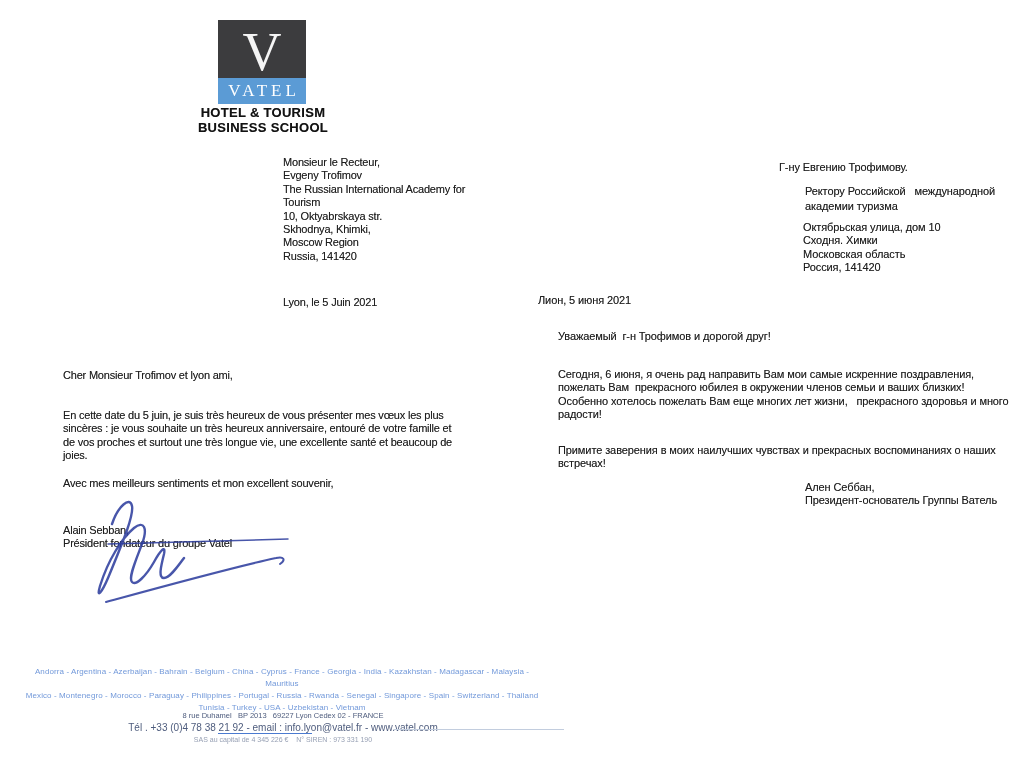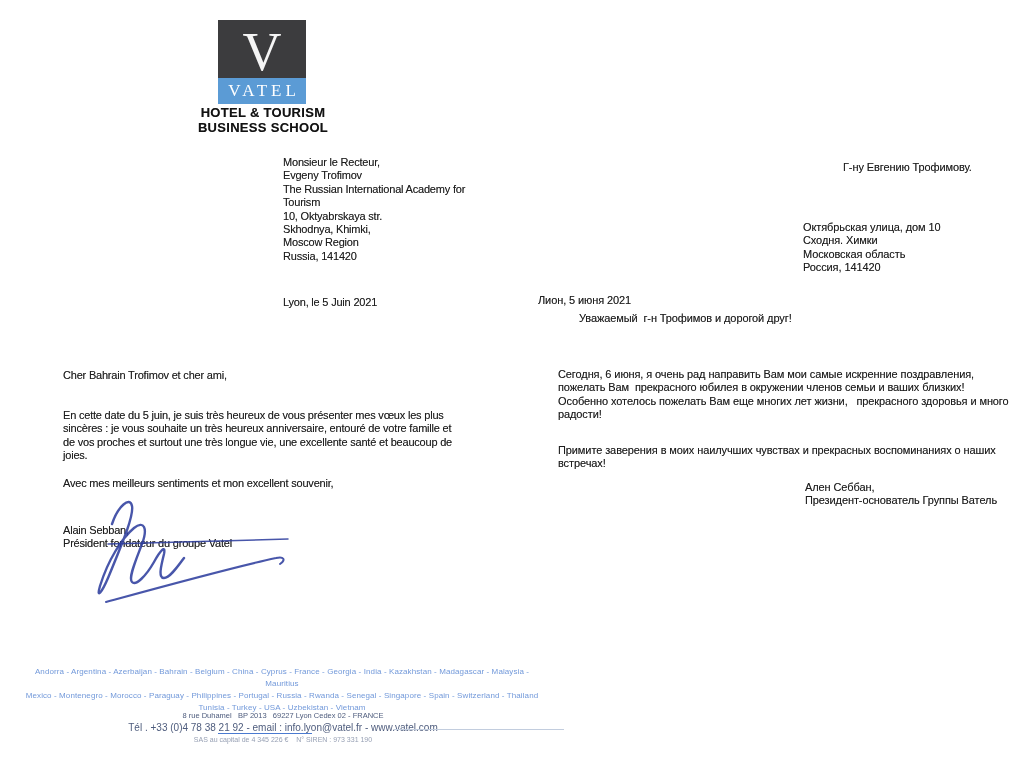--- a/index.html
+++ b/index.html
@@ -52,44 +52,46 @@
 
   <div class="abs body-txt scan" style="left:283px;top:156px;">Monsieur le Recteur,
 Evgeny Trofimov
 The Russian International Academy for
 Tourism
 10, Oktyabrskaya str.
 Skhodnya, Khimki,
 Moscow Region
 Russia, 141420</div>
   <div class="abs body-txt scan" style="left:283px;top:296px;">Lyon, le 5 Juin 2021</div>
-  <div class="abs body-txt scan" style="left:63px;top:369px;">Cher Bahrain Trofimov et cher ami,</div>
+  <div class="abs body-txt scan" style="left:63px;top:369px;">Cher Monsieur Trofimov et lyon ami,</div>
   <div class="abs body-txt scan" style="left:63px;top:409px;">En cette date du 5 juin, je suis très heureux de vous présenter mes vœux les plus
 sincères : je vous souhaite un très heureux anniversaire, entouré de votre famille et
 de vos proches et surtout une très longue vie, une excellente santé et beaucoup de
 joies.</div>
   <div class="abs body-txt scan" style="left:63px;top:477px;">Avec mes meilleurs sentiments et mon excellent souvenir,</div>
   <div class="abs body-txt scan" style="left:63px;top:524px;">Alain Sebban,
 Président fondateur du groupe Vatel</div>
 
   <svg class="sig" viewBox="0 0 250 122">
     <g fill="none" stroke="#2f3f9e" stroke-linecap="round" stroke-opacity="0.88">
       <path stroke-width="2.4" d="M62,30 C68,12 80,2 82,12 C84,22 72,50 58,84 C52,98 46,106 50,92 C58,66 72,44 84,34 C94,26 98,34 92,50 C86,66 78,84 82,88 C86,92 96,82 104,68 C110,57 116,50 114,60 C111,72 108,84 114,84 C120,84 128,72 134,64"></path>
       <path stroke-width="2" d="M56,108 C100,96 180,74 226,64 C234,62 236,66 230,70"></path>
       <path stroke-width="1.5" d="M58,50 L238,45"></path>
     </g>
   </svg>
 
-  <div class="abs ru-txt scan" style="left:831px;top:161px;padding-left:12px;">Г-ну Евгению Трофимову.</div>
+  <div class="abs ru-txt scan" style="left:767px;top:161px;padding-left:12px;">Г-ну Евгению Трофимову.</div>
+  <div class="abs ru-txt scan" style="left:805px;top:184px;line-height:15px;">Ректору Российской   международной
+академии туризма</div>
   <div class="abs ru-txt scan" style="left:803px;top:221px;">Октябрьская улица, дом 10
 Сходня. Химки
 Московская область
 Россия, 141420</div>
   <div class="abs ru-txt scan" style="left:538px;top:294px;">Лион, 5 июня 2021</div>
-  <div class="abs ru-txt scan" style="left:558px;top:312px;margin-left:21px;">Уважаемый  г-н Трофимов и дорогой друг!</div>
+  <div class="abs ru-txt scan" style="left:558px;top:330px;">Уважаемый  г-н Трофимов и дорогой друг!</div>
   <div class="abs ru-txt scan" style="left:558px;top:368px;">Сегодня, 6 июня, я очень рад направить Вам мои самые искренние поздравления,
 пожелать Вам  прекрасного юбилея в окружении членов семьи и ваших близких!
 Особенно хотелось пожелать Вам еще многих лет жизни,   прекрасного здоровья и много
 радости!</div>
   <div class="abs ru-txt scan" style="left:558px;top:444px;">Примите заверения в моих наилучших чувствах и прекрасных воспоминаниях о наших
 встречах!</div>
   <div class="abs ru-txt scan" style="left:805px;top:481px;">Ален Себбан,
 Президент-основатель Группы Ватель</div>
 
   <div class="countries">Andorra - Argentina - Azerbaijan - Bahrain - Belgium - China - Cyprus - France - Georgia - India - Kazakhstan - Madagascar - Malaysia - Mauritius

